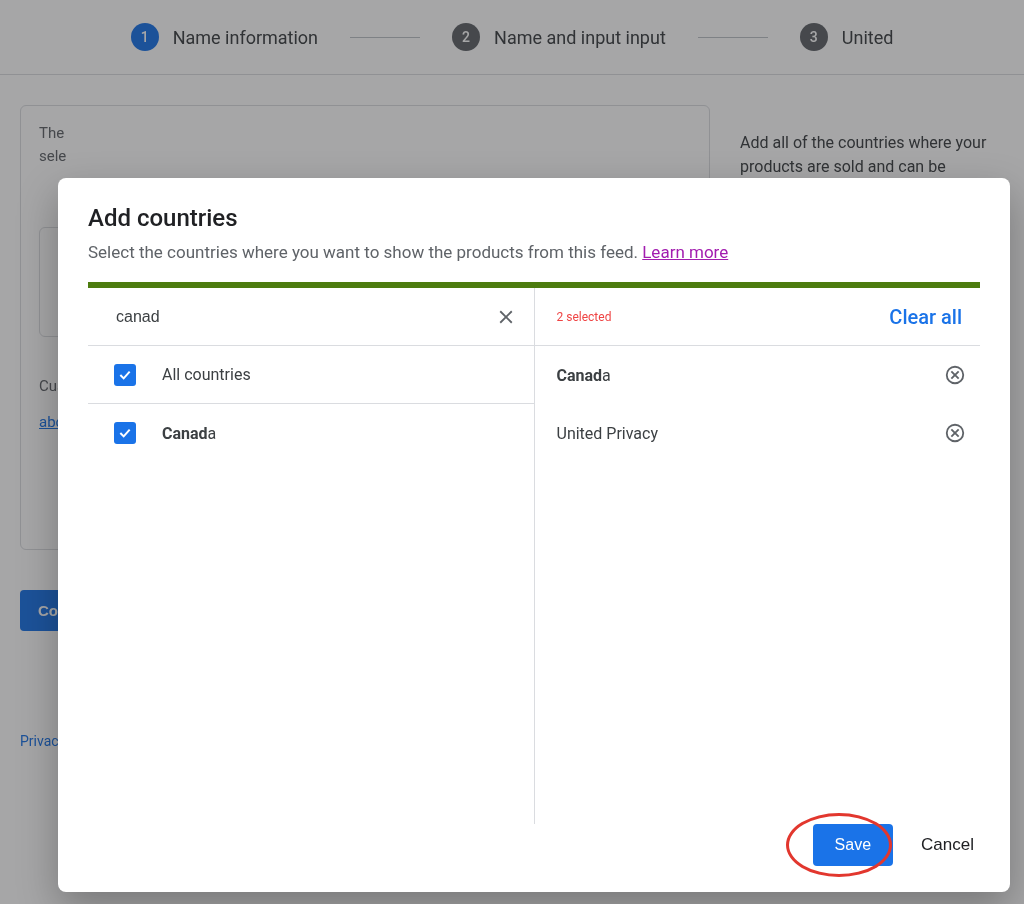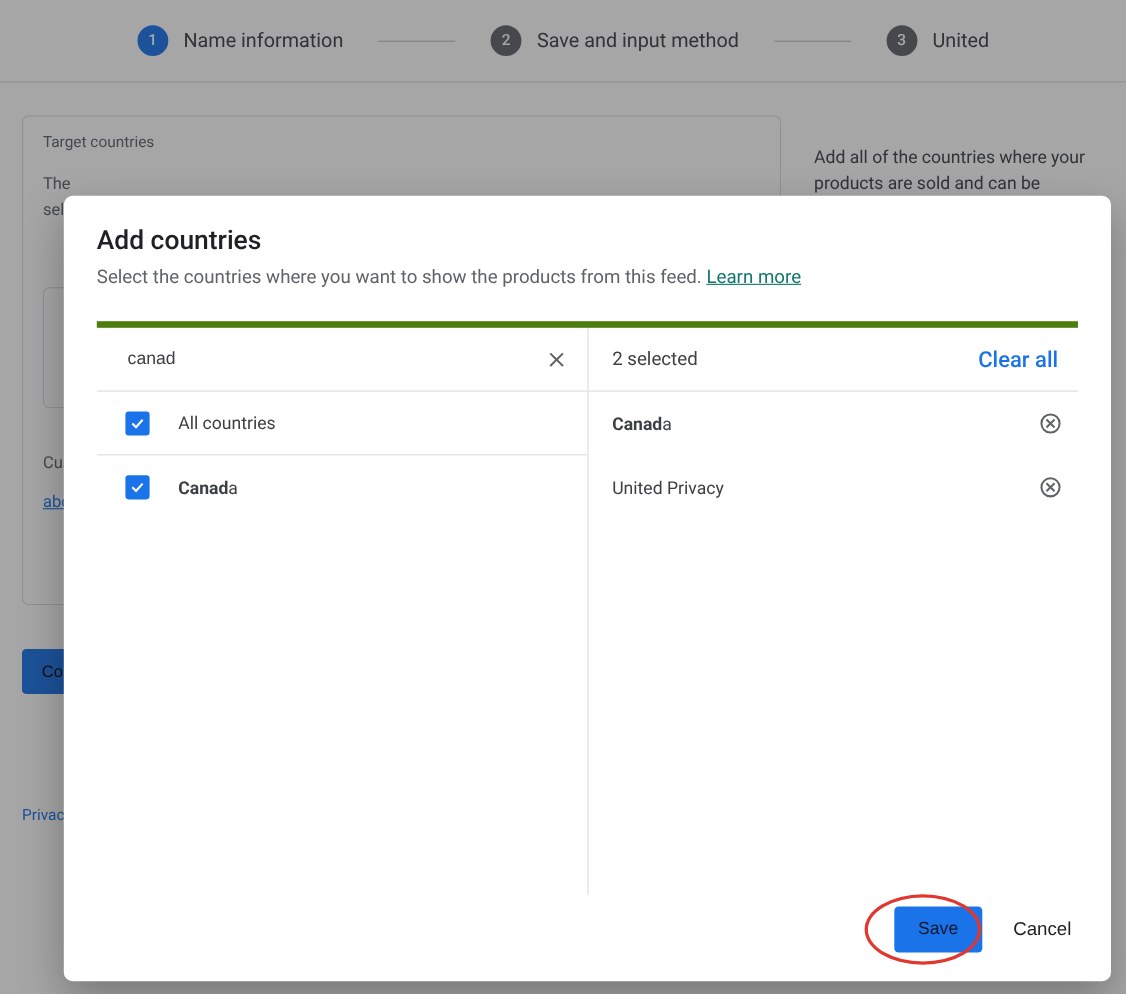--- a/index.html
+++ b/index.html
@@ -44,23 +44,23 @@
     width: 690px; height: 445px;
     padding: 16px 18px;
     font-size: 15px; color: #5f6368;
   }
   .bg-card-title { font-size: 14px; color: #5f6368; margin-bottom: 18px; }
   .bg-add-link { color: #1a73e8; font-size: 16px; margin-bottom: 14px; display: block; }
   .bg-hint { font-size: 15px; color: #5f6368; line-height: 1.5; }
   .bg-side { padding: 26px 16px 0 30px; width: 300px; font-size: 16px; color: #3c4043; line-height: 1.5; }
   .bg-continue {
     margin: 40px 0 0 20px;
-    background: #1a73e8; color: #000000;
+    background: #1a73e8; color: #ffffff;
     border: none; border-radius: 4px;
-    padding: 12px 18px; font-size: 15px; font-weight: 400;
+    padding: 12px 18px; font-size: 15px; font-weight: 700;
   }
   .bg-footer {
     position: absolute; bottom: 155px; left: 20px;
     color: #1a73e8; font-size: 14px;
   }
   .bg-link-abo { color: #1a73e8; text-decoration: underline; font-size: 15px; display: inline-block; margin-top: 18px; }
 
   .scrim {
     position: absolute; inset: 0;
     background: rgba(32,33,36,0.40);
@@ -69,26 +69,25 @@
   
   .modal {
     position: absolute;
     left: 58px; top: 178px;
     width: 952px; height: 714px;
     background: #fff;
     border-radius: 8px;
     box-shadow: 0 16px 40px rgba(0,0,0,0.28);
     display: flex; flex-direction: column;
     padding: 0;
-    gap: 10px;
   }
   .modal-header { padding: 26px 30px 20px 30px; }
   .modal-title { font-size: 24px; font-weight: 500; margin: 0 0 10px 0; color: #202124; }
   .modal-subtitle { font-size: 17px; color: #5f6368; margin: 0; }
-  .modal-subtitle a { color: #0f766e; text-decoration: underline; }
+  .modal-subtitle a { color: #a21caf; text-decoration: underline; }
 
   .modal-body {
     flex: 1; display: flex;
     border-top: 6px solid #4d7c0f;
     margin: 0 30px;
     overflow: hidden;
   }
   .col { flex: 1; display: flex; flex-direction: column; }
   .col-left { border-right: 1px solid #dadce0; padding-right: 0px; }
 
@@ -129,21 +128,21 @@
   .checkbox svg { width: 16px; height: 16px; stroke: #fff; stroke-width: 3; fill: none; }
   .option-label { font-size: 16px; color: #3c4043; }
   .option-label .match { font-weight: 700; }
 
   .sel-header {
     display: flex; align-items: center; justify-content: space-between;
     height: 58px;
     border-bottom: 1px solid #dadce0;
     padding: 0 8px 0 22px;
   }
-  .sel-count { font-size: 17px; color: #404040; }
+  .sel-count { font-size: 12px; color: #ef4444; }
   .clear-all {
     color: #1a73e8; font-size: 20px; font-weight: 500;
     cursor: pointer; padding: 8px 10px;
   }
   .sel-row {
     display: flex; align-items: center; justify-content: space-between;
     height: 58px;
     padding: 0 8px 0 22px;
   }
   .sel-label { font-size: 16px; color: #3c4043; }
@@ -157,21 +156,21 @@
   .remove-btn circle { fill: none; stroke: #5f6368; stroke-width: 2; }
   .remove-btn line { stroke: #5f6368; stroke-width: 2; }
 
   .modal-footer {
     display: flex; align-items: center; justify-content: flex-end;
     gap: 22px;
     padding: 0 30px 26px 30px;
     position: relative;
   }
   .save-btn {
-    background: #1a73e8; color: #0f172a;
+    background: #1a73e8; color: #ffffff;
     border: none; border-radius: 4px;
     font-size: 16px; font-weight: 500;
     padding: 12px 22px;
     cursor: pointer;
   }
   .cancel-btn {
     background: none; border: none;
     color: #202124; font-size: 17px;
     cursor: pointer;
     font-weight: 500;
@@ -189,32 +188,31 @@
 
 <div class="bg">
   <div class="stepper">
     <div class="step">
       <div class="step-num active">1</div>
       <div class="step-label">Name information</div>
     </div>
     <div class="step-line"></div>
     <div class="step">
       <div class="step-num inactive">2</div>
-      <div class="step-label">Save and input method</div>
+      <div class="step-label">Name and input input</div>
     </div>
     <div class="step-line"></div>
     <div class="step">
       <div class="step-num inactive">3</div>
       <div class="step-label">United</div>
     </div>
   </div>
 
   <div class="bg-main">
     <div class="bg-card">
-      <div class="bg-card-title">Target countries</div>
       <div class="bg-hint">
         <div>The</div>
         <div>sele</div>
       </div>
       <div style="height:60px;"></div>
       <div style="width:40px;height:110px;border:1px solid #dadce0;border-radius:6px;"></div>
       <div style="margin-top:40px;">
         <span>Cus</span><br>
         <span class="bg-link-abo">abo</span>
       </div>

